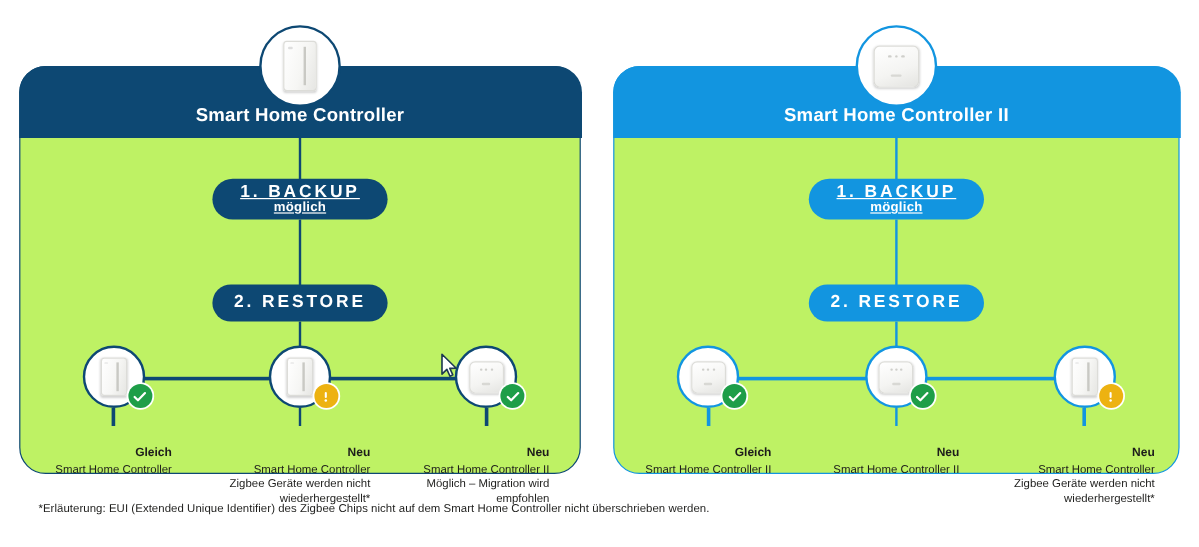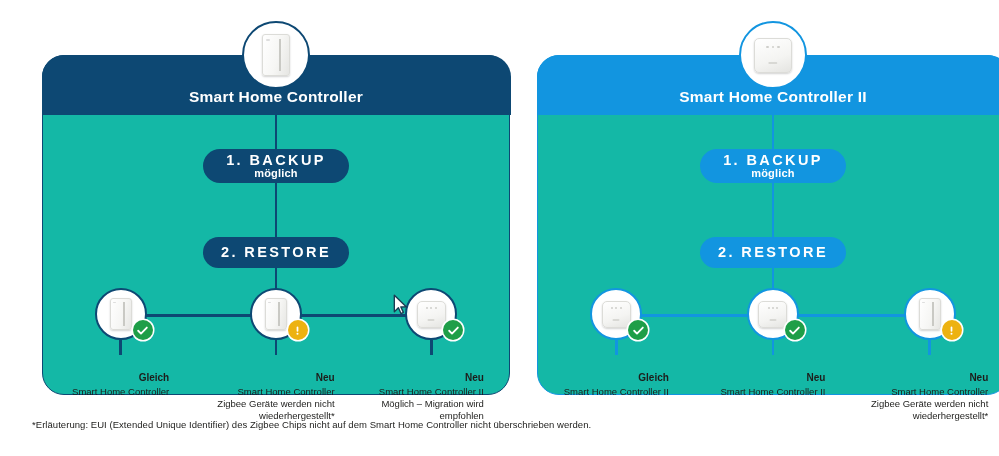--- a/index.html
+++ b/index.html
@@ -5,21 +5,21 @@
   html,body{margin:0;padding:0;}
   body{
     width:999px;height:456px;background:#ffffff;
     font-family:"Liberation Sans","DejaVu Sans",sans-serif;
     color:#1d1d1b;overflow:hidden;position:relative;
   }
   .stage{position:absolute;inset:0;}
 
   
   .panel{position:absolute;top:55px;height:340px;border-radius:22px;
-         box-sizing:border-box;background:#14b8a6;overflow:visible;margin-left:26px;}
+         box-sizing:border-box;background:#bef264;overflow:visible;}
   .panel.left {left:16px;  width:468px; border:1.5px solid #0d4873;}
   .panel.right{left:511px; width:472px; border:1.5px solid #1295e0;}
 
   .panel-header{position:absolute;left:-1.5px;right:-1.5px;top:-1.5px;height:60px;
     border-radius:22px 22px 0 0;display:flex;align-items:flex-end;
     justify-content:center;padding-bottom:9px;box-sizing:border-box;}
   .panel.left  .panel-header{background:#0d4873;}
   .panel.right .panel-header{background:#1295e0;}
   .panel-title{color:#fff;font-size:15.5px;font-weight:700;letter-spacing:.2px;
     white-space:nowrap;}
@@ -56,21 +56,21 @@
 
   
   .pill{position:absolute;left:50%;transform:translateX(-50%);
     border-radius:999px;color:#fff;text-align:center;
     display:flex;flex-direction:column;align-items:center;justify-content:center;
     z-index:4;box-sizing:border-box;}
   .panel.left  .pill{background:#0d4873;}
   .panel.right .pill{background:#1295e0;}
   .pill .l1{font-size:14.5px;font-weight:700;letter-spacing:2.4px;line-height:1.05;}
   .pill .l2{font-size:11px;font-weight:700;letter-spacing:.2px;margin-top:-1px;}
-  .pill-backup {top:93px; width:146px;height:34px;}
+  .pill-backup {top:93px; width:146px;height:34px;text-decoration:underline;}
   .pill-restore{top:181px;width:146px;height:31px;}
 
   
   .vline{position:absolute;width:2.5px;z-index:1;}
   .panel.left  .vline,.panel.left  .hline{background:#0d4873;}
   .panel.right .vline,.panel.right .hline{background:#1295e0;}
 
   .v-top     {left:50%;margin-left:-1.25px;top:58px; height:36px;}
   .v-mid     {left:50%;margin-left:-1.25px;top:127px;height:55px;}
   .v-bottom  {left:50%;margin-left:-1.25px;top:212px;height:26px;}

